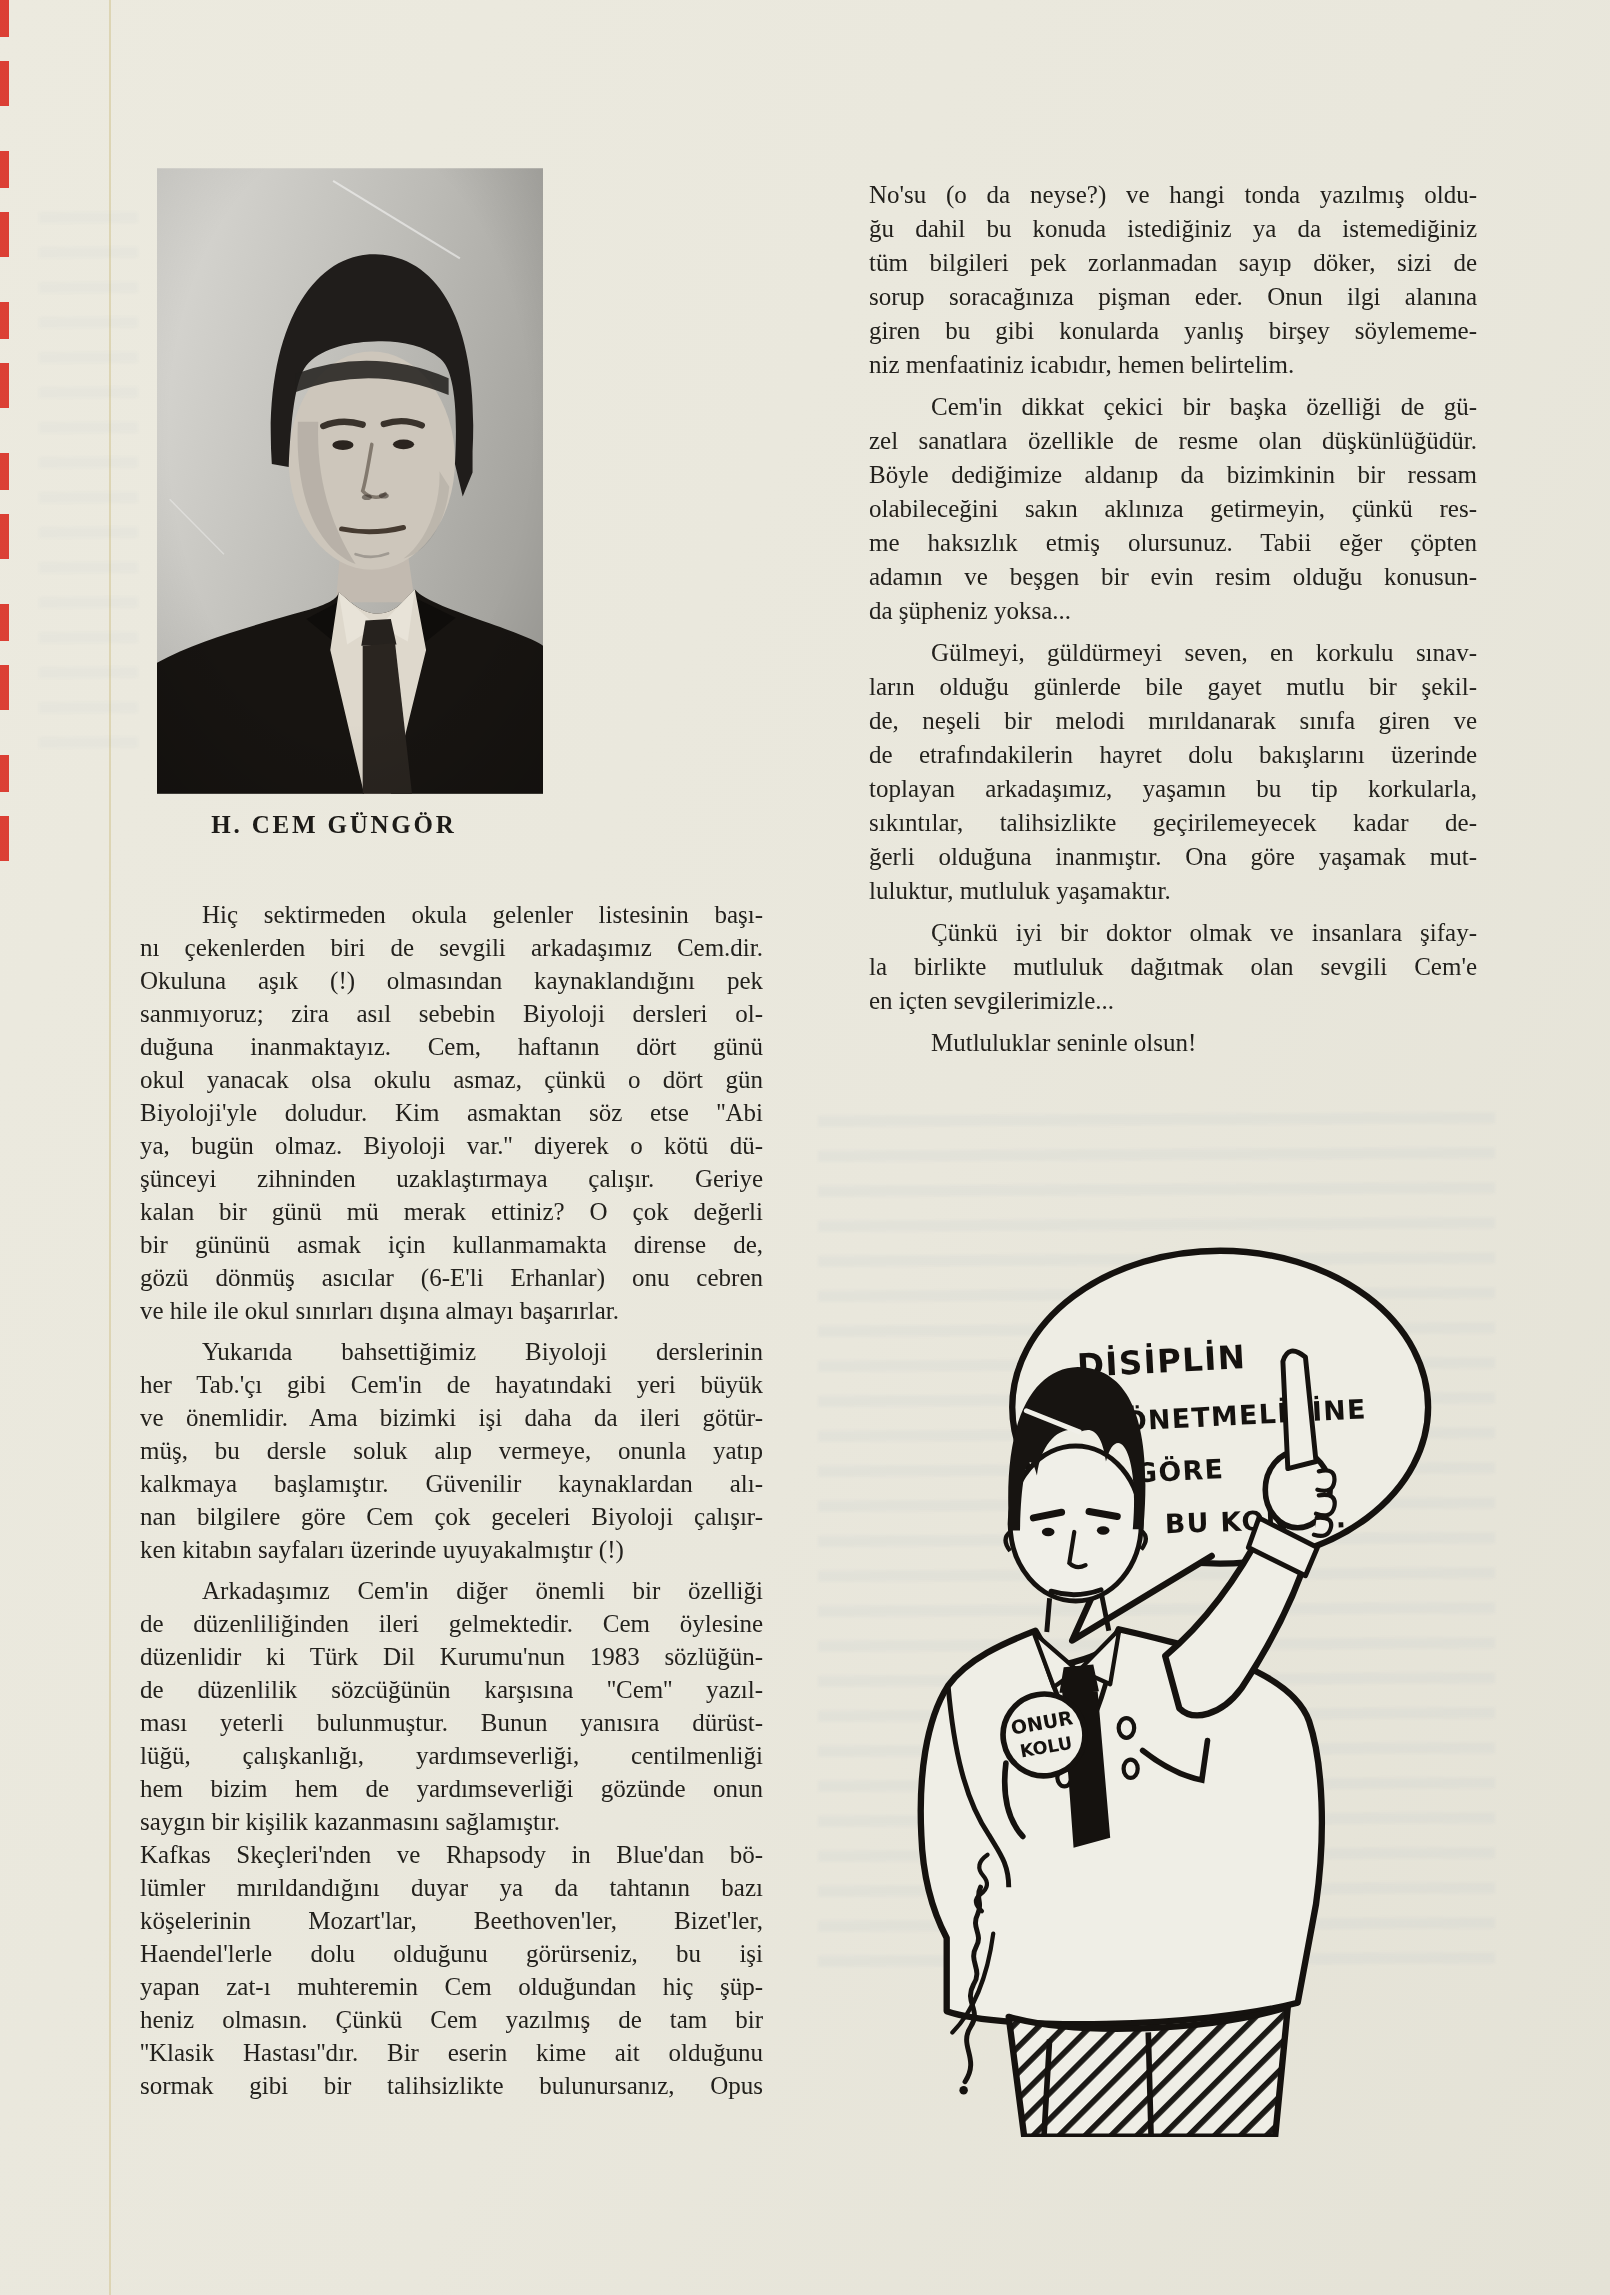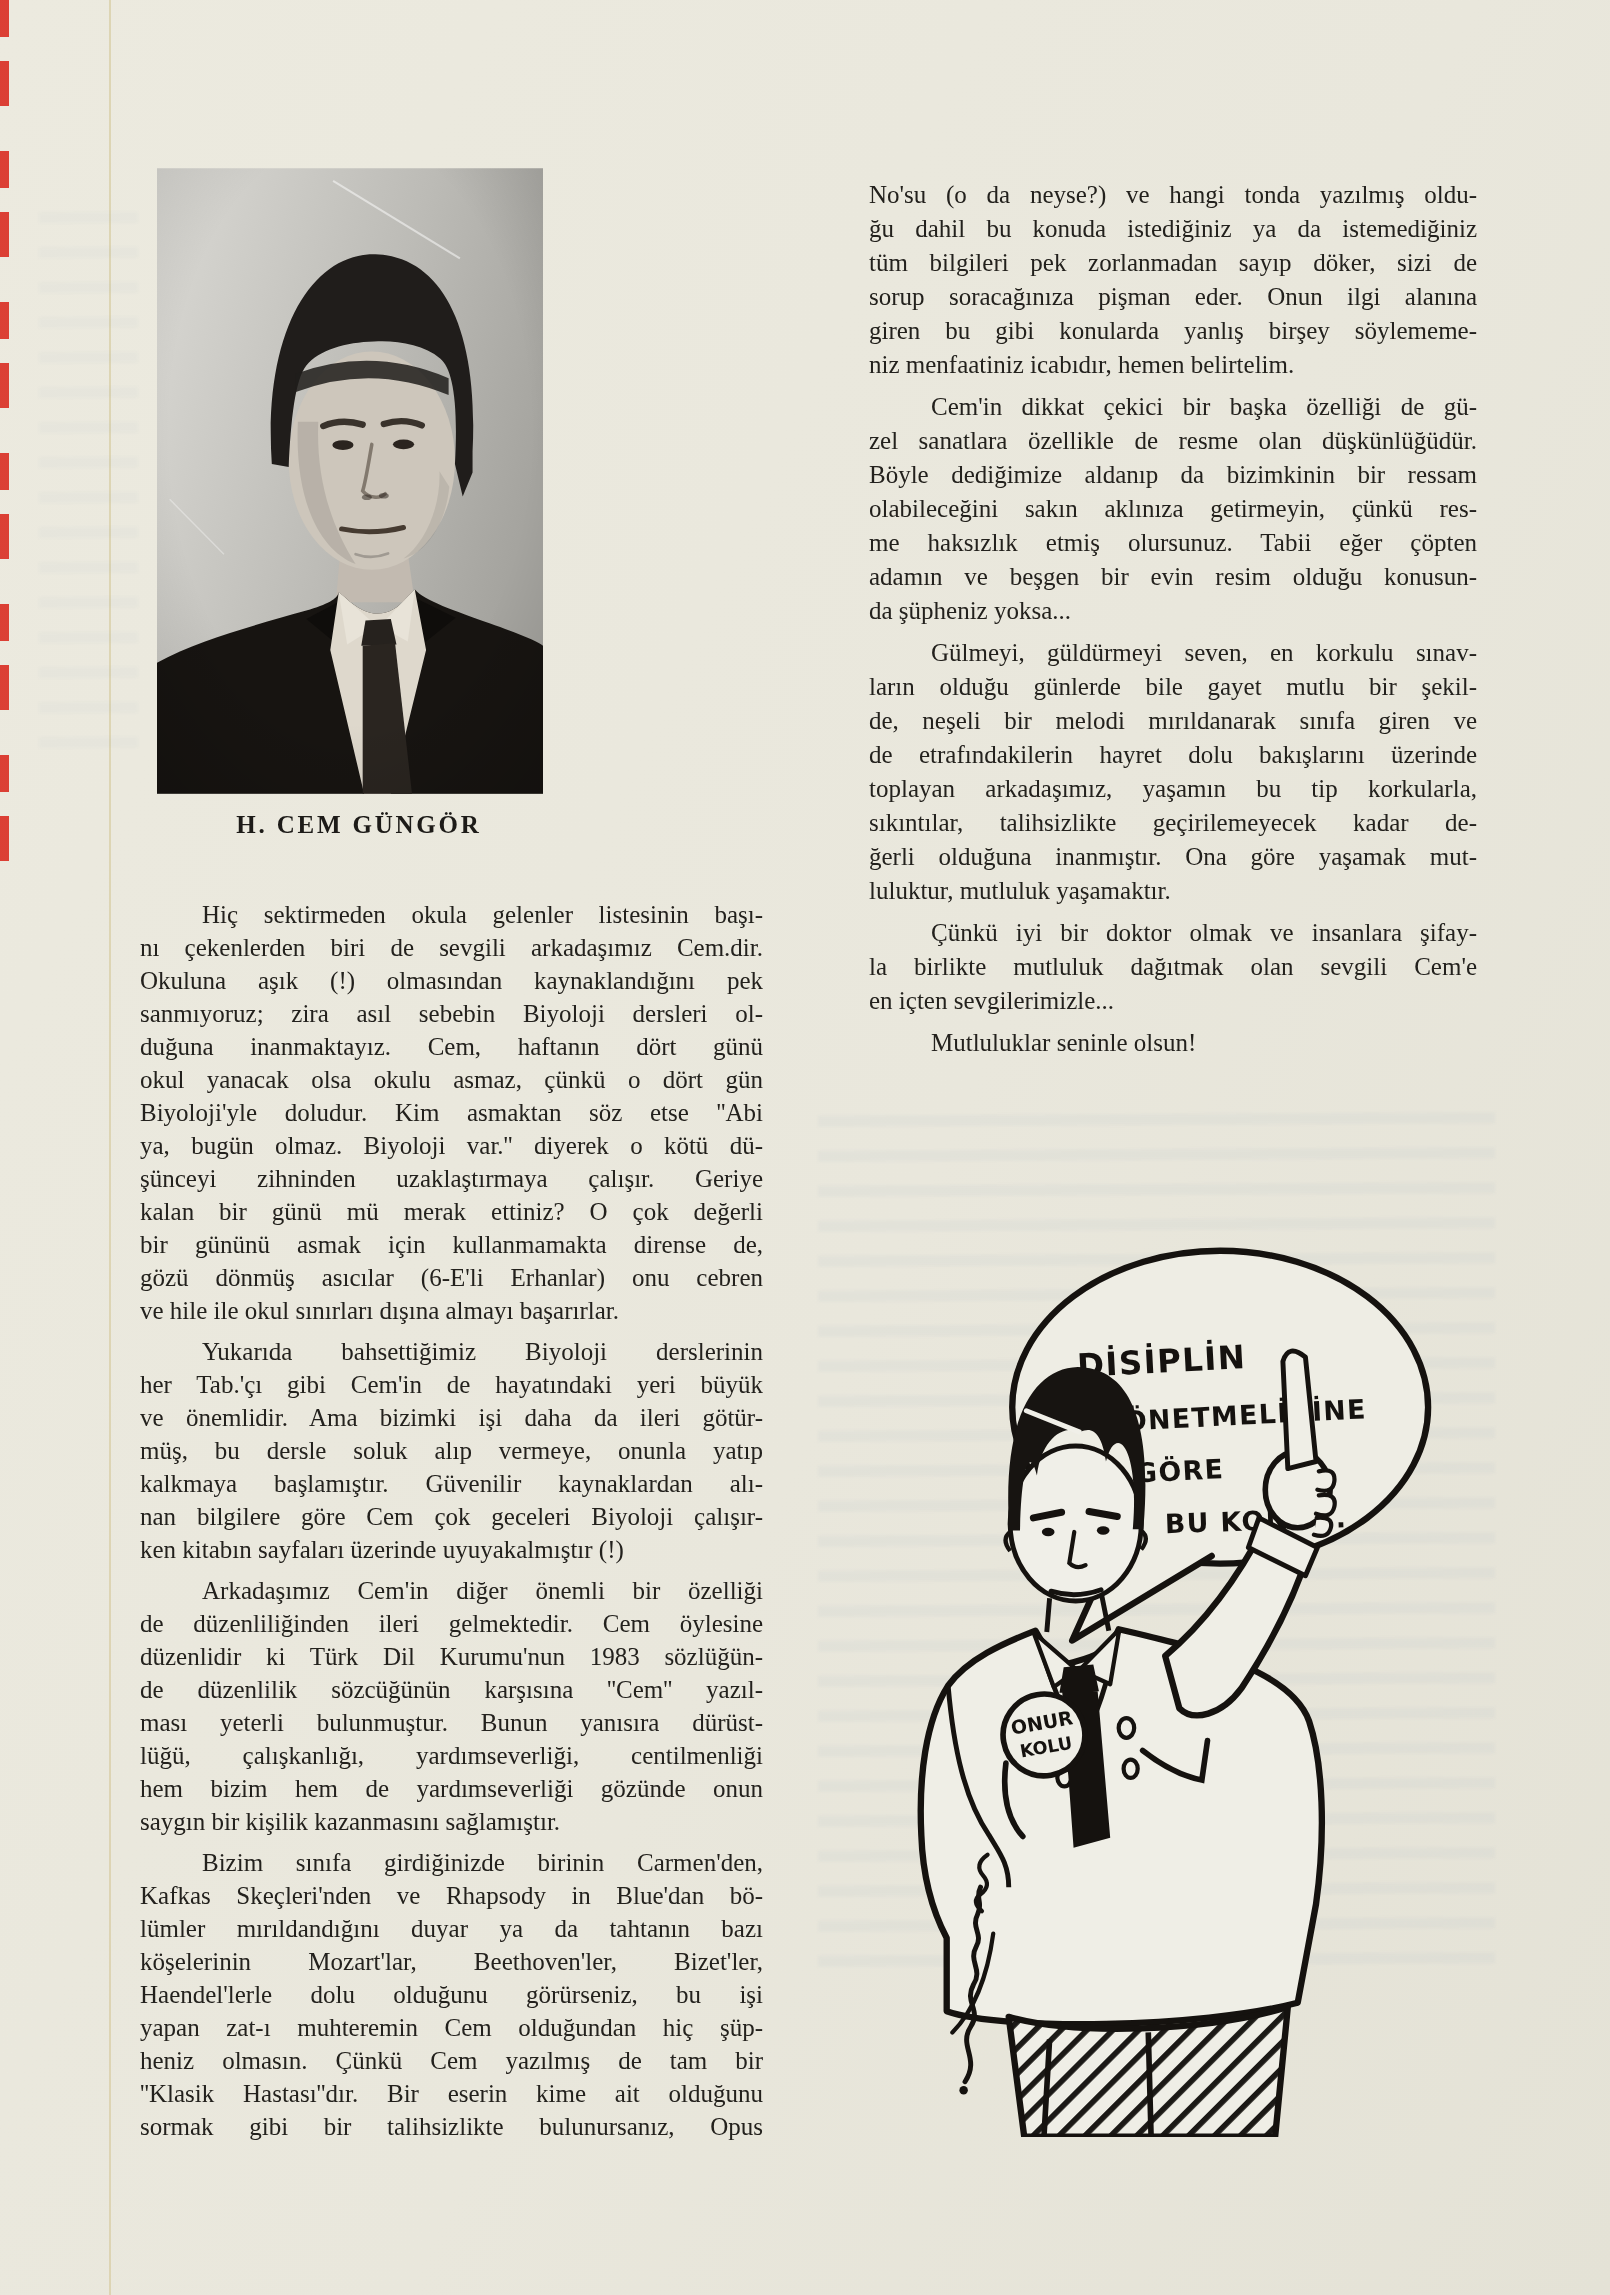--- a/index.html
+++ b/index.html
@@ -23,21 +23,21 @@
   .ghost{
     position:absolute; pointer-events:none; filter:blur(1.4px); transform:skewY(-.3deg);
     background:repeating-linear-gradient(180deg,
       rgba(110,140,170,.10) 0 10.6px, rgba(110,140,170,0) 10.6px 35px);
   }
   .ghost-a{left:818px; top:1114px; width:677px; height:874px; opacity:.55;}
   .ghost-b{left:39px; top:212px; width:99px; height:536px; opacity:.4;}
   .photo{position:absolute; left:157px; top:168px; width:386px; height:626px;}
   .photo svg{display:block; width:100%; height:100%;}
   .caption{
-    position:absolute; left:166px; top:811px; width:386px;
+    position:absolute; left:141px; top:811px; width:386px;
     text-align:center; font-weight:bold; font-size:25px; letter-spacing:2.8px; color:#1d1b18;
   }
   .col{position:absolute; width:623px; font-size:25px; line-height:33px; color:#23211d;}
   #left-column{left:140px; top:890px;}
   #right-column{left:869px; top:178px; width:608px; line-height:34px;}
   .tline{text-align:justify; text-align-last:justify;}
   .tline.last{text-align-last:left;}
   .tline.indent{text-indent:62px;margin-top:8px;}
   .cartoon{position:absolute; left:903px; top:1199px; width:585px; height:938px;}
   .cartoon svg{display:block; width:100%; height:100%;}
@@ -130,21 +130,20 @@
       <div class="tline">nan bilgilere göre Cem çok geceleri Biyoloji çalışır-</div>
       <div class="tline last">ken kitabın sayfaları üzerinde uyuyakalmıştır (!)</div>
       <div class="tline indent">Arkadaşımız Cem'in diğer önemli bir özelliği</div>
       <div class="tline">de düzenliliğinden ileri gelmektedir. Cem öylesine</div>
       <div class="tline">düzenlidir ki Türk Dil Kurumu'nun 1983 sözlüğün-</div>
       <div class="tline">de düzenlilik sözcüğünün karşısına ''Cem'' yazıl-</div>
       <div class="tline">ması yeterli bulunmuştur. Bunun yanısıra dürüst-</div>
       <div class="tline">lüğü, çalışkanlığı, yardımseverliği, centilmenliği</div>
       <div class="tline">hem bizim hem de yardımseverliği gözünde onun</div>
       <div class="tline last">saygın bir kişilik kazanmasını sağlamıştır.</div>
-      <div class="tline indent">Bizim sınıfa girdiğinizde birinin Carmen'den,</div>
       <div class="tline">Kafkas Skeçleri'nden ve Rhapsody in Blue'dan bö-</div>
       <div class="tline">lümler mırıldandığını duyar ya da tahtanın bazı</div>
       <div class="tline">köşelerinin Mozart'lar, Beethoven'ler, Bizet'ler,</div>
       <div class="tline">Haendel'lerle dolu olduğunu görürseniz, bu işi</div>
       <div class="tline">yapan zat-ı muhteremin Cem olduğundan hiç şüp-</div>
       <div class="tline">heniz olmasın. Çünkü Cem yazılmış de tam bir</div>
       <div class="tline">''Klasik Hastası''dır. Bir eserin kime ait olduğunu</div>
       <div class="tline">sormak gibi bir talihsizlikte bulunursanız, Opus</div>
     </div>
   <div id="right-column" class="col">

